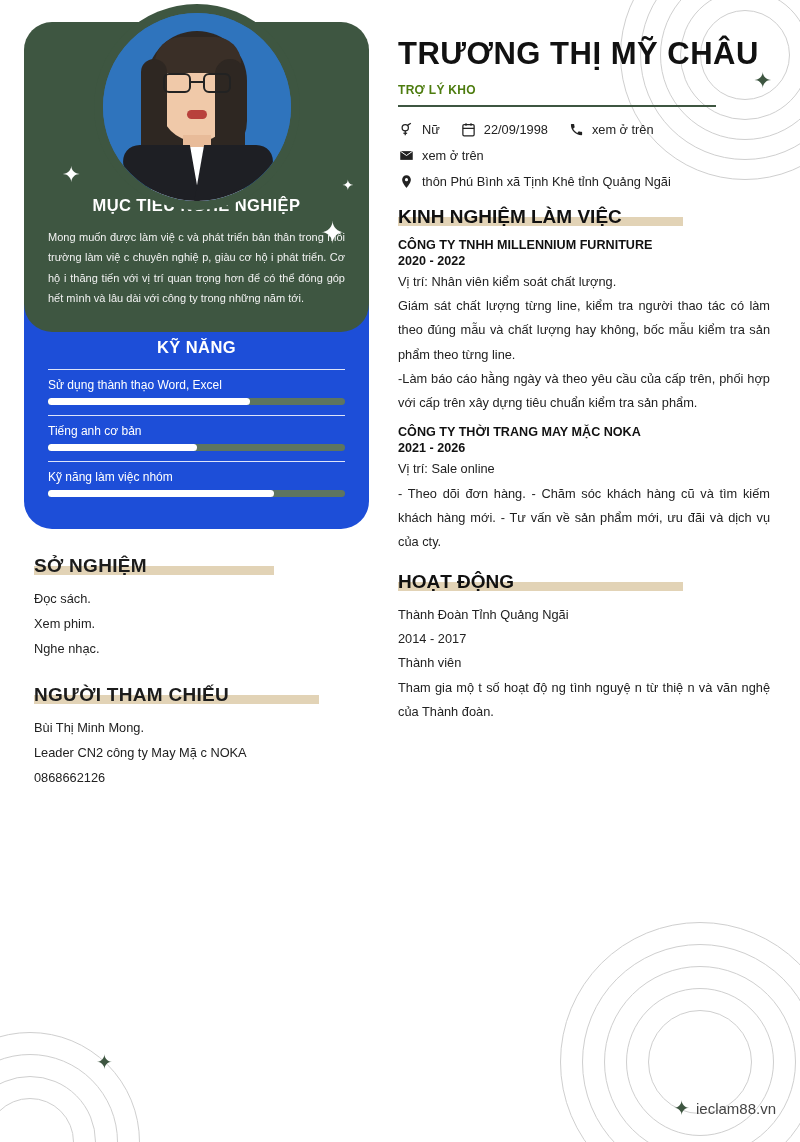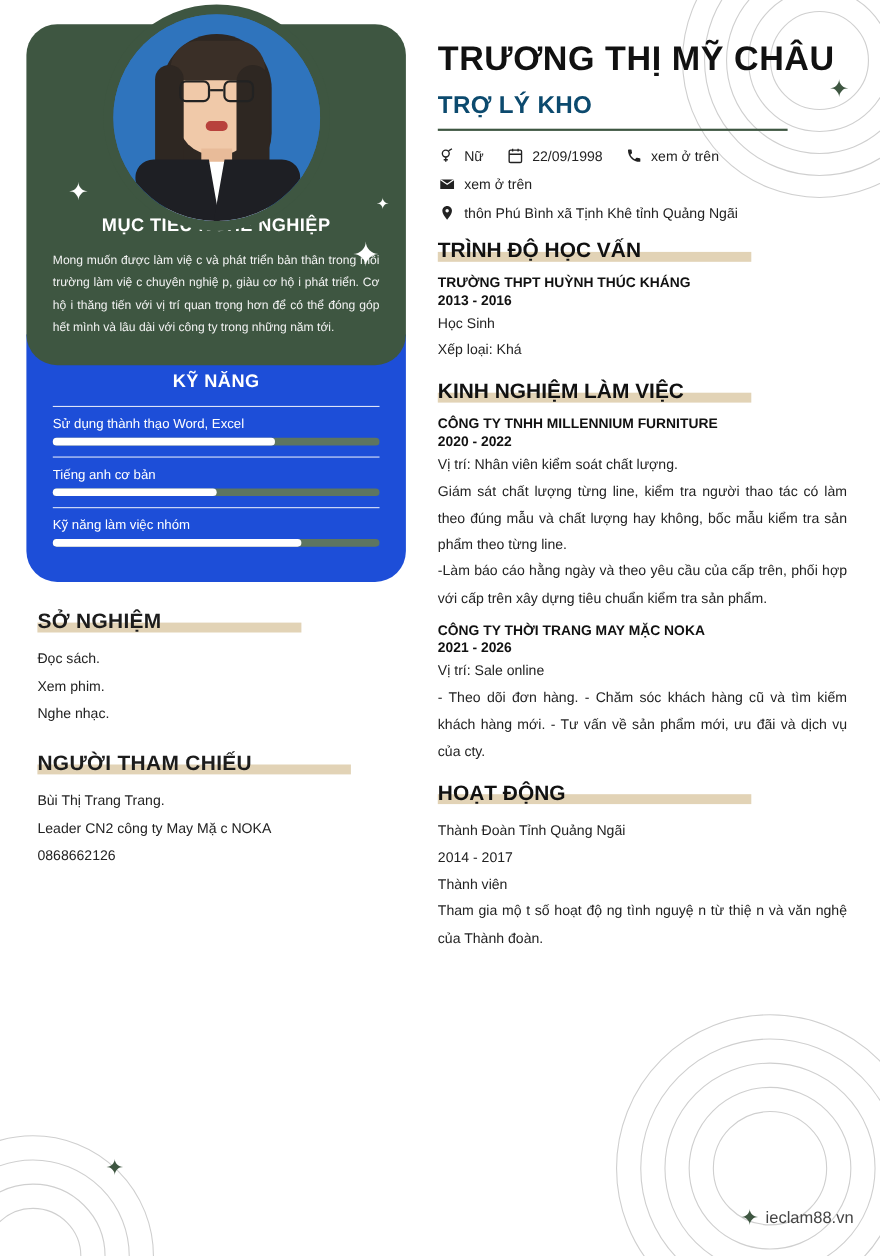--- a/index.html
+++ b/index.html
@@ -80,21 +80,21 @@
   .left-sections { margin-top:26px; padding:0 10px; }
   .sec-head { position:relative; margin-bottom:10px; }
   .sec-head h2 { margin:0; font-size:19px; font-weight:bold; color:#1c1c1c; letter-spacing:.3px; position:relative; z-index:2; display:inline-block; }
   .sec-bar { position:absolute; left:0; bottom:2px; height:9px; background:#e2d3b6; width:285px; z-index:1; }
   .sec-bar.short { width:240px; }
   .left-line { font-size:12.8px; line-height:1.95; color:#222; }
 
   
   .right-col { position:absolute; left:398px; top:36px; width:372px; }
   .name { font-size:31px; font-weight:bold; letter-spacing:.5px; line-height:1.18; color:#111; margin:0; }
-  .role { font-size:22px; font-weight:bold; margin:10px 0 0 0; color:#0c4a6e; letter-spacing:.3px; }
+  .role { font-size:12px; font-weight:bold; margin:10px 0 0 0; color:#4d7c0f; letter-spacing:.3px; }
   .rule { height:2px; background:#3e5641; margin:8px 0 14px 0; width:318px; }
 
   .contact { font-size:12.8px; color:#222; }
   .crow { display:flex; align-items:flex-start; gap:6px; margin-bottom:9px; flex-wrap:wrap; }
   .citem { display:flex; align-items:center; gap:7px; margin-right:14px; }
   .ico { width:17px; height:17px; flex:0 0 17px; display:inline-flex; align-items:center; justify-content:center; }
   .ico svg { display:block; }
 
   .r-sec { margin-top:16px; }
   .r-head { position:relative; margin-bottom:10px; }
@@ -199,21 +199,21 @@
         <h2>SỞ NGHIỆM</h2>
       </div>
       <div class="left-line">Đọc sách.</div>
       <div class="left-line">Xem phim.</div>
       <div class="left-line">Nghe nhạc.</div>
 
       <div class="sec-head" style="margin-top:22px;">
         <span class="sec-bar"></span>
         <h2>NGƯỜI THAM CHIẾU</h2>
       </div>
-      <div class="left-line">Bùi Thị Trang Trang.</div>
+      <div class="left-line">Bùi Thị Minh Mong.</div>
       <div class="left-line">Leader CN2 công ty May Mặ c NOKA</div>
       <div class="left-line">0868662126</div>
     </div>
   </div>
 
   <div class="right-col">
     <h1 class="name">TRƯƠNG THỊ MỸ CHÂU</h1>
     <div class="role">TRỢ LÝ KHO</div>
     <div class="rule"></div>
 
@@ -264,30 +264,20 @@
           <span class="ico">
             <svg width="15" height="15" viewBox="0 0 24 24" fill="#222">
               <path d="M12 2C8.1 2 5 5.1 5 9c0 5.2 7 13 7 13s7-7.8 7-13c0-3.9-3.1-7-7-7zm0 9.5A2.5 2.5 0 1 1 12 6.5a2.5 2.5 0 0 1 0 5z"></path>
             </svg>
           </span>
           <span>thôn Phú Bình xã Tịnh Khê tỉnh Quảng Ngãi</span>
         </span>
       </div>
     </div>
 
-    <div class="r-sec">
-      <div class="r-head">
-        <span class="r-bar" style="width:285px;"></span>
-        <h2>TRÌNH ĐỘ HỌC VẤN</h2>
-      </div>
-      <div class="org">TRƯỜNG THPT HUỲNH THÚC KHÁNG</div>
-      <div class="yr">2013 - 2016</div>
-      <p class="ln">Học Sinh</p>
-      <p class="ln">Xếp loại: Khá</p>
-    </div>
 
     <div class="r-sec">
       <div class="r-head">
         <span class="r-bar" style="width:285px;"></span>
         <h2>KINH NGHIỆM LÀM VIỆC</h2>
       </div>
 
       <div>
         <div class="org">CÔNG TY TNHH MILLENNIUM FURNITURE</div>
         <div class="yr">2020 - 2022</div>

